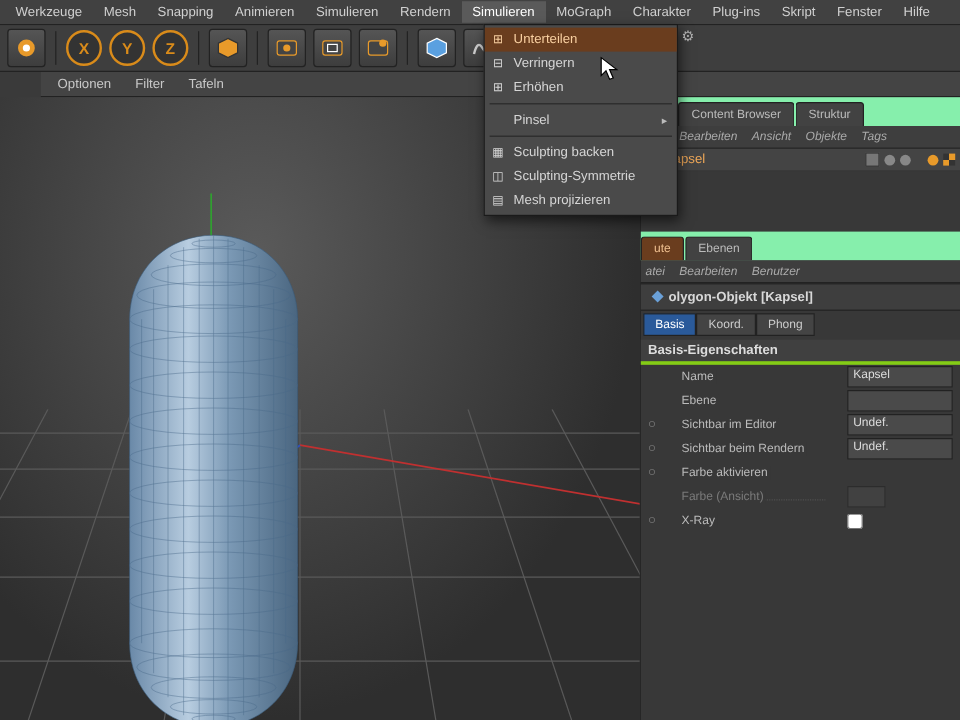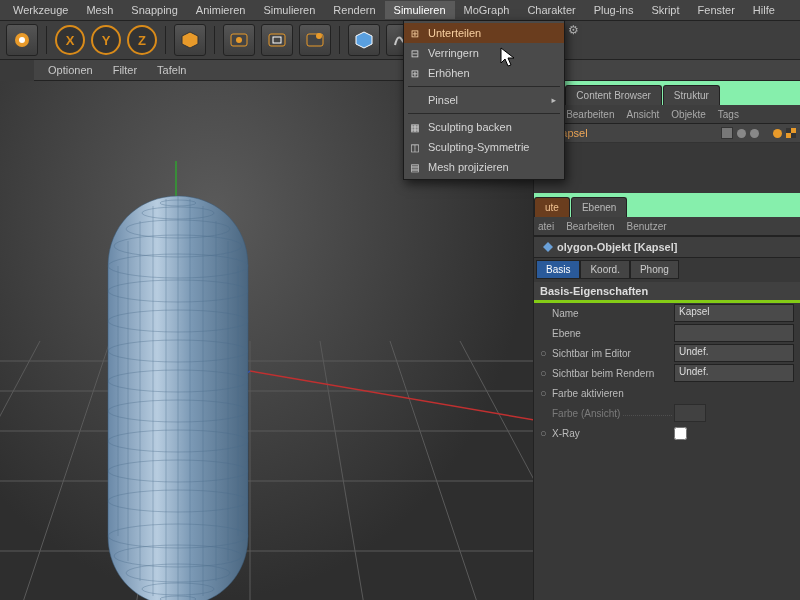--- a/index.html
+++ b/index.html
@@ -13,30 +13,30 @@
   .sep{width:1px;height:28px;background:#222;margin:0 2px;}
   .optbar{height:20px;background:#444;border-bottom:1px solid #222;display:flex;align-items:center;padding:0 4px;font-size:11px;color:#c8c8c8;margin-left:34px;}
   .optbar span{padding:3px 10px;}
   .main{position:relative;height:522px;display:flex;}
   .viewport{flex:1;position:relative;background:radial-gradient(ellipse at 40% 25%,#5a5a5a 0%,#2e2e2e 70%);overflow:hidden;}
   .right{width:266px;background:#383838;border-left:1px solid #222;display:flex;flex-direction:column;}
   .tabs{height:24px;display:flex;align-items:flex-end;background:#86efac;gap:0;}
   .tab{padding:4px 10px;background:#424242;border:1px solid #222;border-bottom:none;font-size:10px;color:#bbb;margin-right:1px;border-radius:3px 3px 0 0;}
   .tab.hot{background:#6a3d1e;color:#f0c090;}
   .panelbar{height:18px;background:#3e3e3e;border-bottom:1px solid #222;display:flex;align-items:center;font-size:10px;color:#aaa;padding:0 4px;}
-  .panelbar span{margin-right:12px;}
+  .panelbar span{margin-right:12px;font-style:italic;}
   .objrow{height:18px;display:flex;align-items:center;background:#444;border-bottom:1px solid #333;padding:0 4px;gap:4px;font-size:11px;}
   .objrow .name{color:#f0a858;}
   .dot{width:9px;height:9px;border-radius:50%;display:inline-block;}
   .attrhead{background:#3e3e3e;color:#d8d8d8;padding:4px 8px;font-size:11px;border-top:1px solid #222;border-bottom:1px solid #222;font-weight:bold;}
   .subtabs{display:flex;gap:0;margin:2px 0 0 2px;}
   .subtab{padding:3px 9px;background:#444;border:1px solid #222;font-size:10px;color:#ccc;}
   .subtab.sel{background:#2a5a9a;color:#fff;}
   .sechead{background:#404040;color:#ddd;padding:3px 6px;font-size:11px;font-weight:bold;border-bottom:3px solid #84cc16;margin-top:3px;}
-  .proprow{display:flex;align-items:center;height:20px;padding:0 6px;gap:2px;}
+  .proprow{display:flex;align-items:center;height:20px;padding:0 6px;gap:18px;}
   .proprow .bullet{width:10px;color:#888;}
   .proprow .plabel{width:120px;color:#bbb;font-size:10px;position:relative;overflow:hidden;white-space:nowrap;}
   .proprow .plabel::after{content:"";position:absolute;left:0;right:0;bottom:3px;border-bottom:1px dotted #666;z-index:-1;}
   .proprow .plabel span{background:#383838;padding-right:2px;}
   .proprow .val{flex:1;background:#4a4a4a;border:1px solid #222;height:14px;font-size:10px;color:#ddd;padding:1px 4px;}
   .proprow .val.narrow{flex:0 0 22px;}
   
   .dropdown{position:absolute;left:403px;top:20px;width:160px;background:#4a4a4a;border:1px solid #1a1a1a;box-shadow:2px 4px 10px rgba(0,0,0,.6);z-index:50;padding:2px 0;}
   .dd-item{display:flex;align-items:center;height:20px;padding:0 8px 0 4px;gap:6px;color:#d6d6d6;font-size:11px;}
   .dd-item.hl{background:#6a3d1e;color:#f8cfa0;}

